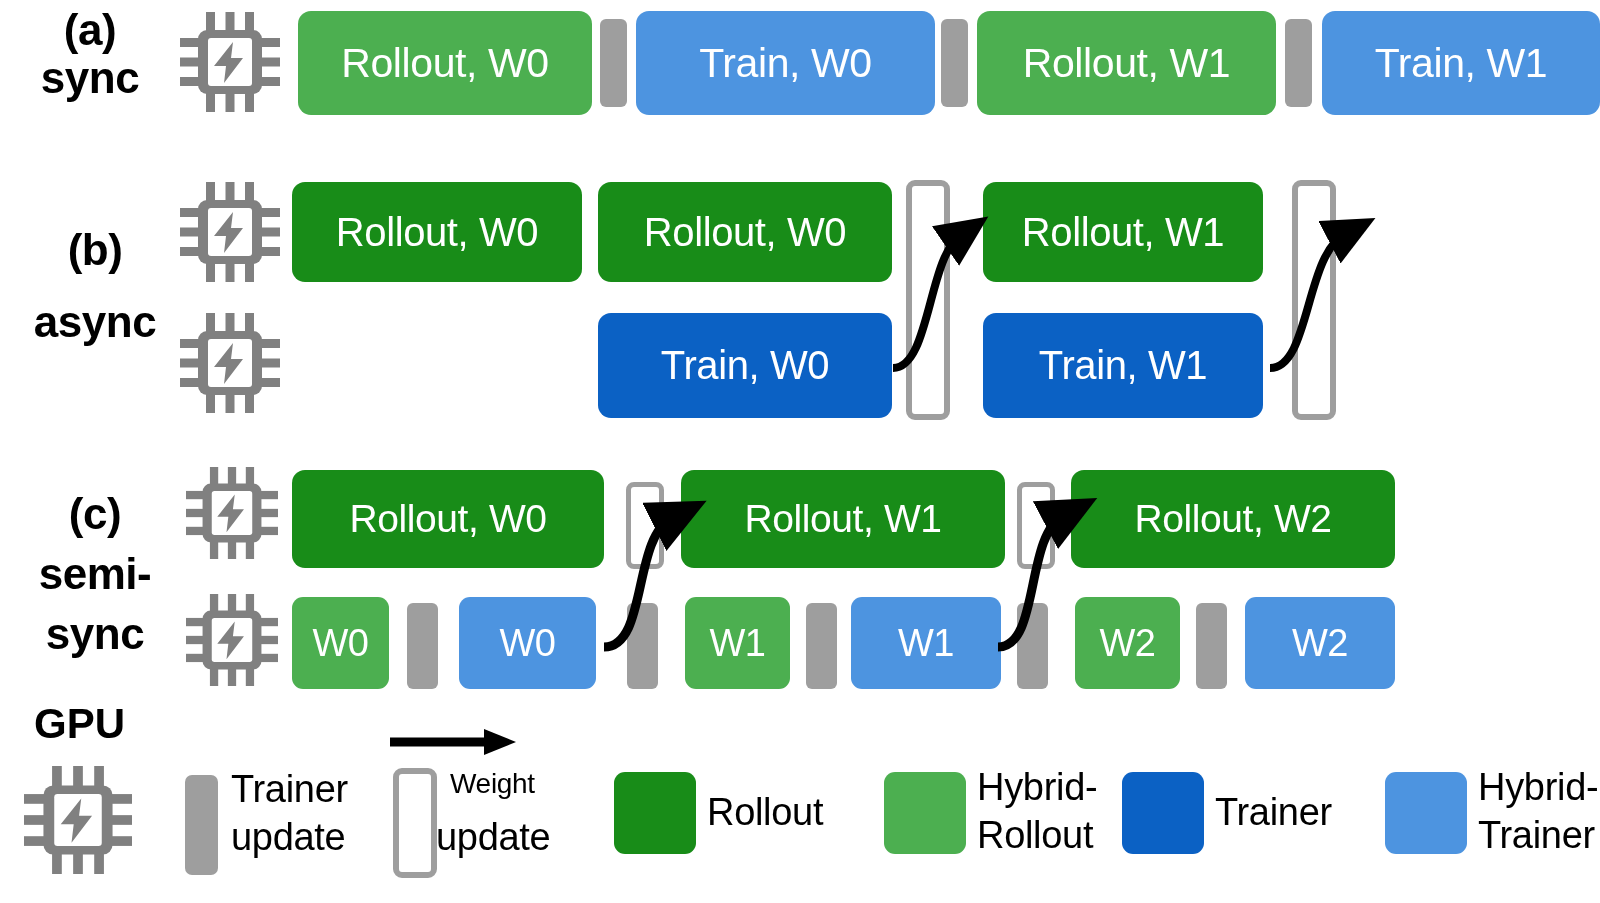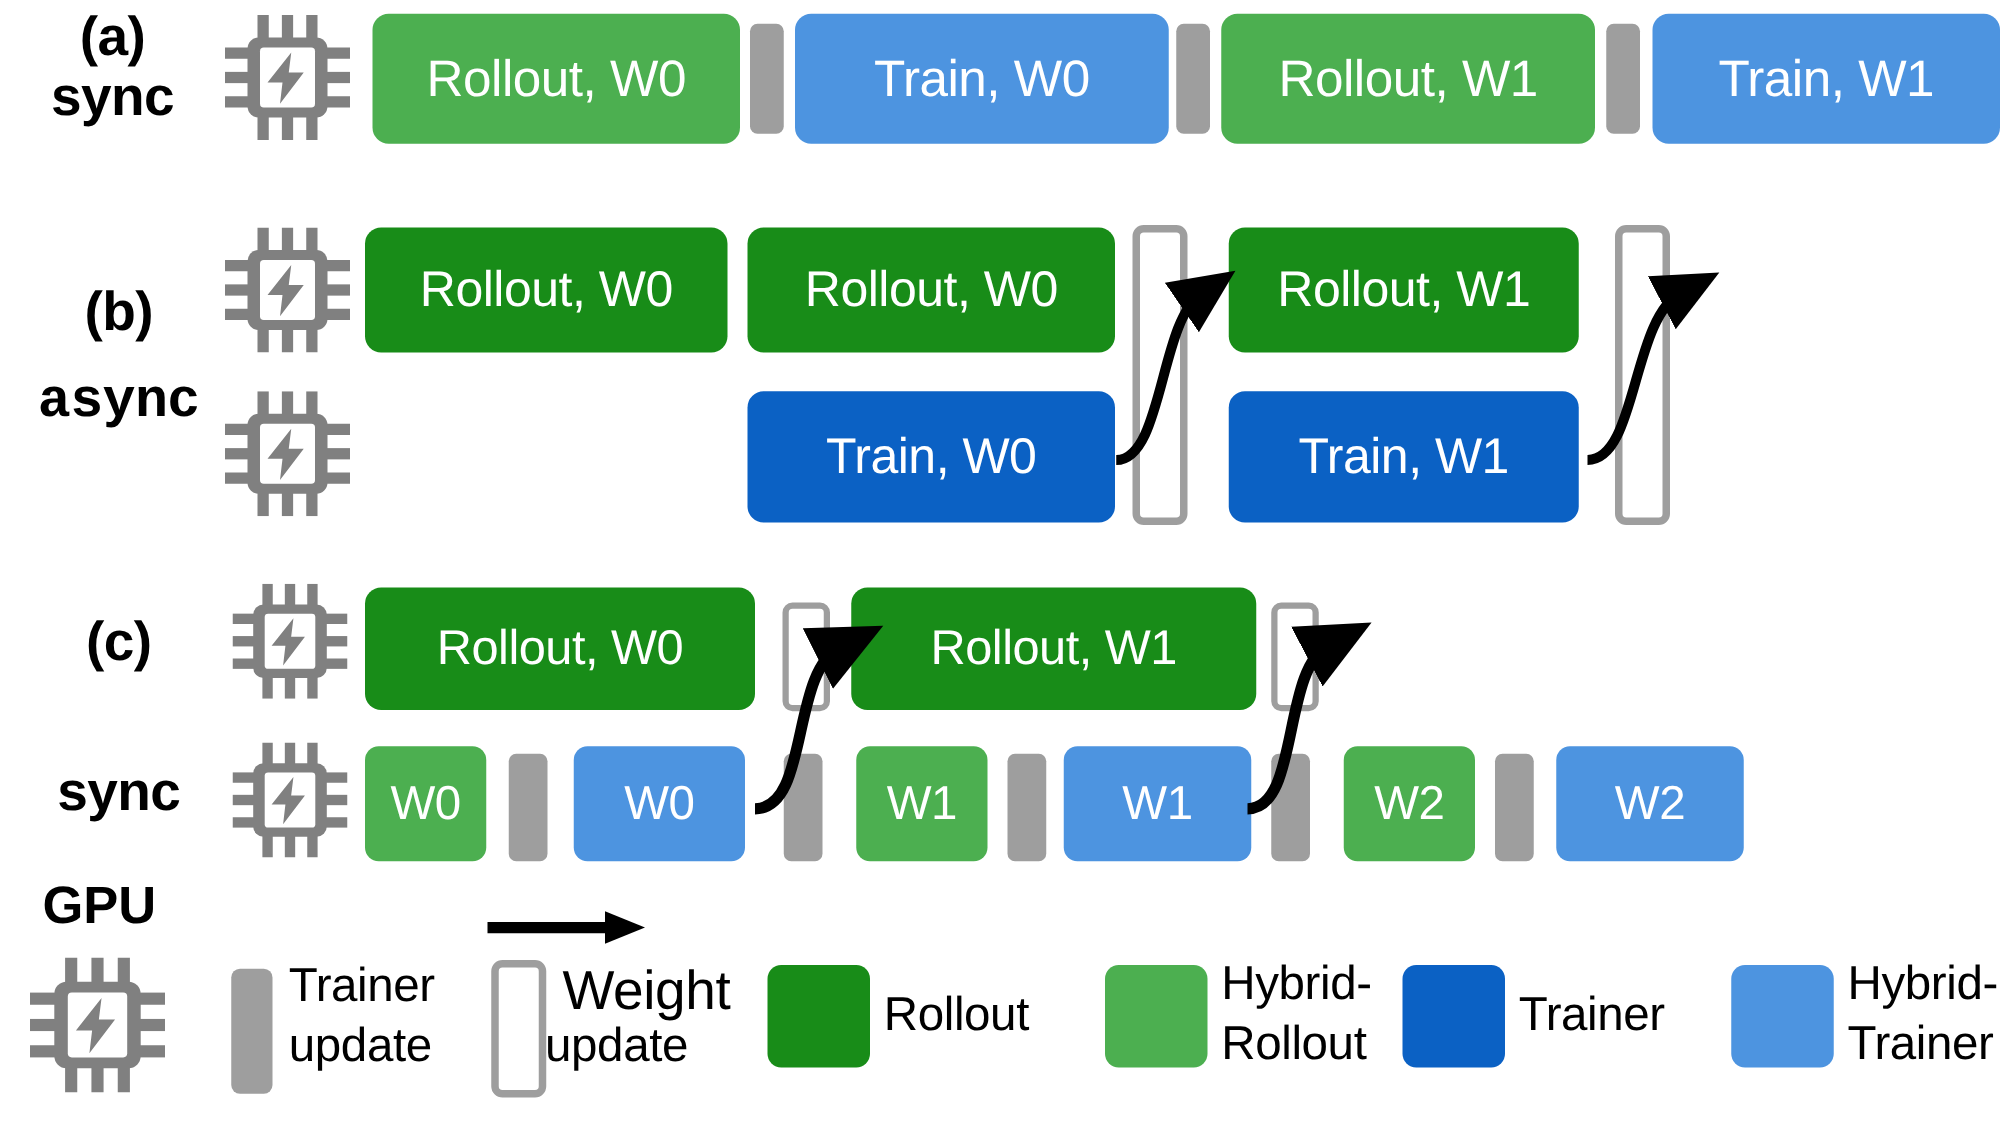--- a/index.html
+++ b/index.html
@@ -72,21 +72,21 @@
 
   <div class="blk" style="left:298px;top:11px;width:294px;height:104px;background:#4CAF50;font-size:41px;">Rollout, W0</div>
   <div class="ctx" style="left:600px;top:19px;width:27px;height:88px;"></div>
   <div class="blk" style="left:636px;top:11px;width:299px;height:104px;background:#4D94E0;font-size:41px;">Train, W0</div>
   <div class="ctx" style="left:941px;top:19px;width:27px;height:88px;"></div>
   <div class="blk" style="left:977px;top:11px;width:299px;height:104px;background:#4CAF50;font-size:41px;">Rollout, W1</div>
   <div class="ctx" style="left:1285px;top:19px;width:27px;height:88px;"></div>
   <div class="blk" style="left:1322px;top:11px;width:278px;height:104px;background:#4D94E0;font-size:41px;">Train, W1</div>
 
   <div class="rowlabel" style="left:20px;top:228px;width:150px;font-size:44px;">(b)</div>
-  <div class="rowlabel" style="left:10px;top:300px;width:170px;font-size:44px;font-family:Liberation Mono, monospace;">async</div>
+  <div class="rowlabel" style="left:10px;top:300px;width:170px;font-size:44px;">async</div>
 
   <div class="chip" style="left:180px;top:182px;width:100px;height:100px;">
     <svg viewBox="0 0 100 100">
       <g fill="#808080">
         <rect x="18" y="18" width="64" height="64" rx="9"></rect>
         <rect x="26" y="0" width="9" height="20"></rect>
           <rect x="45.5" y="0" width="9" height="20"></rect>
           <rect x="65" y="0" width="9" height="20"></rect>
         <rect x="26" y="80" width="9" height="20"></rect>
           <rect x="45.5" y="80" width="9" height="20"></rect>
@@ -127,20 +127,21 @@
   <div class="blk" style="left:292px;top:182px;width:290px;height:100px;background:#188C18;font-size:40px;">Rollout, W0</div>
   <div class="blk" style="left:598px;top:182px;width:294px;height:100px;background:#188C18;font-size:40px;">Rollout, W0</div>
   <div class="wu" style="left:906px;top:180px;width:44px;height:240px;"></div>
   <div class="blk" style="left:983px;top:182px;width:280px;height:100px;background:#188C18;font-size:40px;">Rollout, W1</div>
   <div class="wu" style="left:1292px;top:180px;width:44px;height:240px;"></div>
 
   <div class="blk" style="left:598px;top:313px;width:294px;height:105px;background:#0B61C4;font-size:40px;">Train, W0</div>
   <div class="blk" style="left:983px;top:313px;width:280px;height:105px;background:#0B61C4;font-size:40px;">Train, W1</div>
 
   <div class="rowlabel" style="left:20px;top:492px;width:150px;font-size:44px;">(c)</div>
+  <div class="rowlabel" style="left:10px;top:552px;width:170px;font-size:44px;">semi-</div>
   <div class="rowlabel" style="left:10px;top:612px;width:170px;font-size:44px;">sync</div>
 
   <div class="chip" style="left:186px;top:467px;width:92px;height:92px;">
     <svg viewBox="0 0 100 100">
       <g fill="#808080">
         <rect x="18" y="18" width="64" height="64" rx="9"></rect>
         <rect x="26" y="0" width="9" height="20"></rect>
           <rect x="45.5" y="0" width="9" height="20"></rect>
           <rect x="65" y="0" width="9" height="20"></rect>
         <rect x="26" y="80" width="9" height="20"></rect>
@@ -176,20 +177,21 @@
       </g>
       <rect x="28" y="26" width="44" height="48" rx="3" fill="#ffffff"></rect>
       <polygon points="53,30 34,54 46,54 44,71 63,46 51,46" fill="#808080"></polygon>
     </svg>
   </div>
 
   <div class="blk" style="left:292px;top:470px;width:312px;height:98px;background:#188C18;font-size:39px;">Rollout, W0</div>
   <div class="wu thin" style="left:626px;top:482px;width:38px;height:87px;"></div>
   <div class="blk" style="left:681px;top:470px;width:324px;height:98px;background:#188C18;font-size:39px;">Rollout, W1</div>
   <div class="wu thin" style="left:1017px;top:482px;width:38px;height:87px;"></div>
+  <div class="blk" style="left:1071px;top:470px;width:324px;height:98px;background:#188C18;font-size:39px;">Rollout, W2</div>
 
   <div class="blk small" style="left:292px;top:597px;width:97px;height:92px;background:#4CAF50;font-size:38px;">W0</div>
   <div class="ctx" style="left:407px;top:603px;width:31px;height:86px;"></div>
   <div class="blk small" style="left:459px;top:597px;width:137px;height:92px;background:#4D94E0;font-size:38px;">W0</div>
   <div class="ctx" style="left:627px;top:603px;width:31px;height:86px;"></div>
   <div class="blk small" style="left:685px;top:597px;width:105px;height:92px;background:#4CAF50;font-size:38px;">W1</div>
   <div class="ctx" style="left:806px;top:603px;width:31px;height:86px;"></div>
   <div class="blk small" style="left:851px;top:597px;width:150px;height:92px;background:#4D94E0;font-size:38px;">W1</div>
   <div class="ctx" style="left:1017px;top:603px;width:31px;height:86px;"></div>
   <div class="blk small" style="left:1075px;top:597px;width:105px;height:92px;background:#4CAF50;font-size:38px;">W2</div>
@@ -238,21 +240,21 @@
   <div class="ctx" style="left:185px;top:775px;width:33px;height:100px;border-radius:7px;"></div>
   <div class="legend-txt" style="left:231px;top:770px;font-size:38px;">Trainer</div>
   <div class="legend-txt" style="left:231px;top:818px;font-size:38px;">update</div>
 
   <svg style="position:absolute;left:388px;top:722px;width:130px;height:40px;" viewBox="0 0 130 40">
     <path d="M2,20 L100,20" stroke="#000" stroke-width="9" fill="none"></path>
     <polygon points="96,7 128,20 96,33" fill="#000"></polygon>
   </svg>
 
   <div class="wu" style="left:393px;top:768px;width:44px;height:110px;"></div>
-  <div class="legend-txt" style="left:450px;top:770px;font-size:44px;">Weight</div>
+  <div class="legend-txt" style="left:450px;top:770px;font-size:28px;">Weight</div>
   <div class="legend-txt" style="left:436px;top:818px;font-size:38px;">update</div>
 
   <div class="legend-swatch" style="left:614px;top:772px;width:82px;height:82px;background:#188C18;"></div>
   <div class="legend-txt" style="left:707px;top:793px;font-size:38px;">Rollout</div>
 
   <div class="legend-swatch" style="left:884px;top:772px;width:82px;height:82px;background:#4CAF50;"></div>
   <div class="legend-txt" style="left:977px;top:768px;font-size:38px;">Hybrid-</div>
   <div class="legend-txt" style="left:977px;top:816px;font-size:38px;">Rollout</div>
 
   <div class="legend-swatch" style="left:1122px;top:772px;width:82px;height:82px;background:#0B61C4;"></div>

